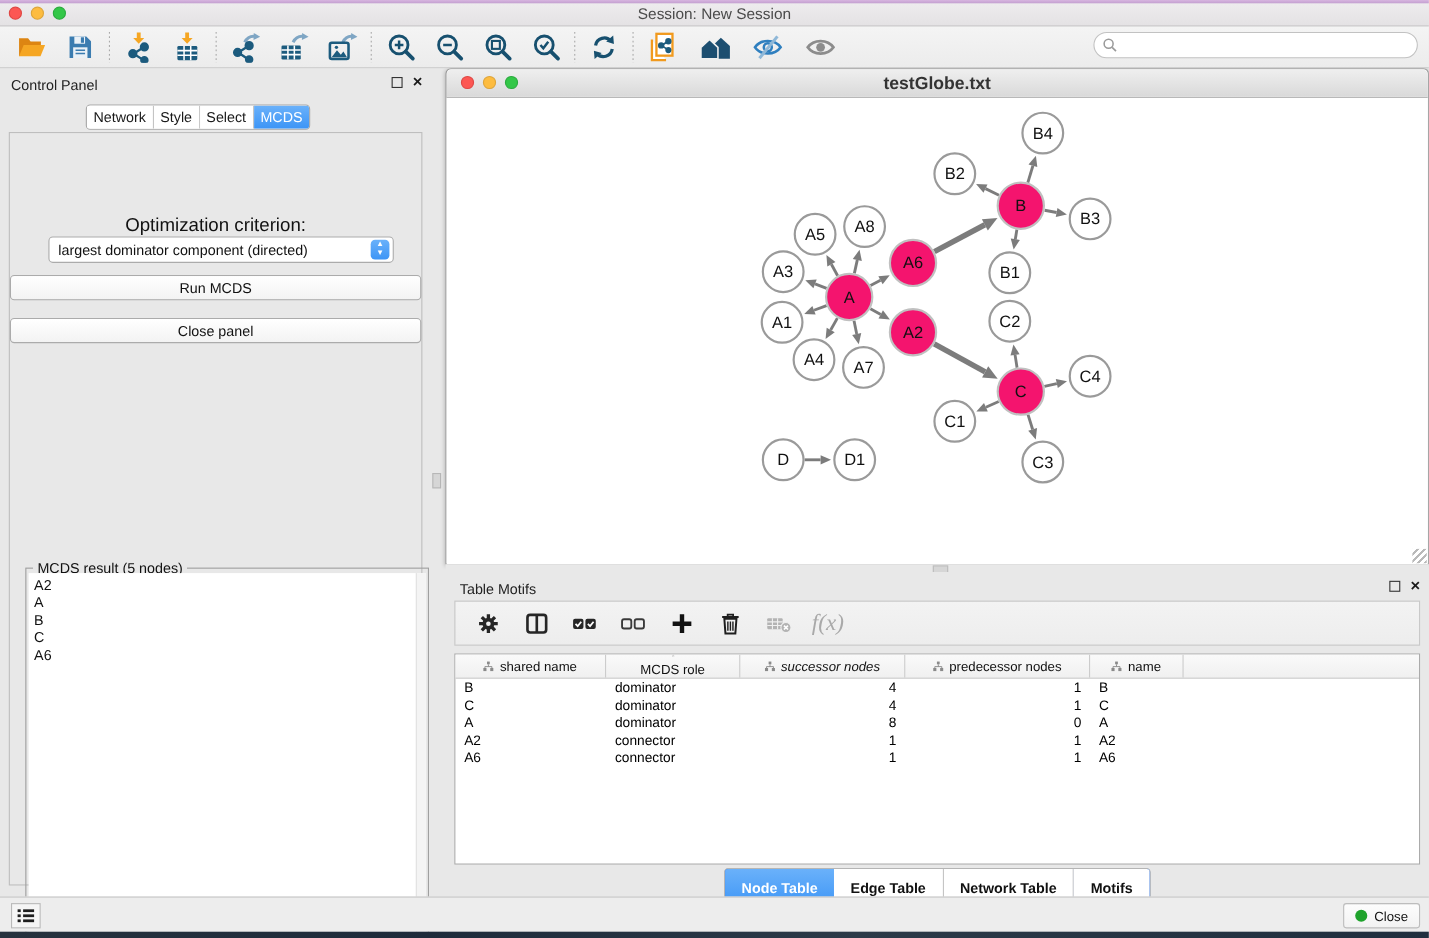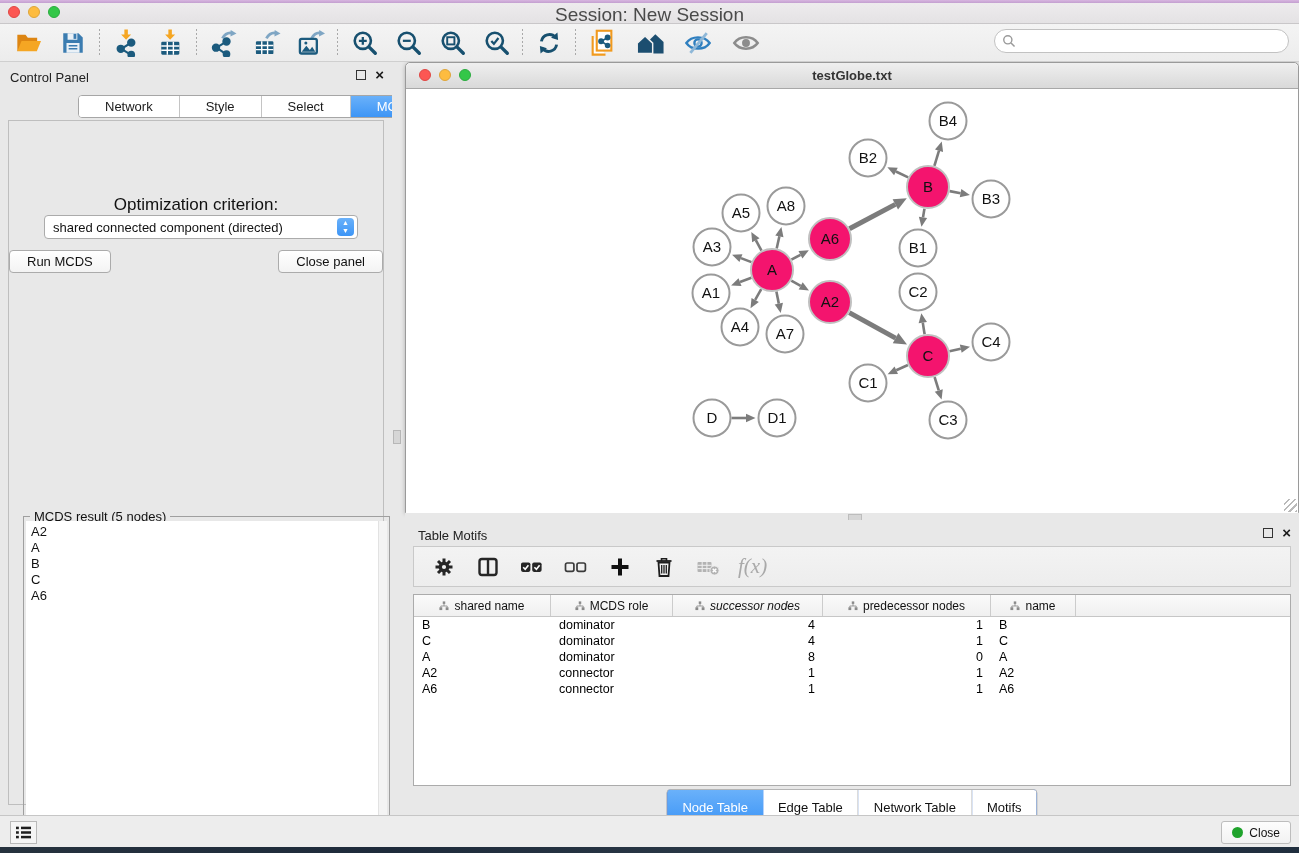--- a/index.html
+++ b/index.html
@@ -10,21 +10,21 @@
   .purple-edge { position:absolute; left:0; top:0; width:1299px; height:3px;
     background:linear-gradient(#D8B6E0,#C39FD0); z-index:30; }
   .titlebar { position:absolute; left:0; top:0; width:1299px; height:24px;
     background:linear-gradient(#EFEDEF,#E4E2E4); border-bottom:1px solid #C9C7C9; z-index:20; }
   .tl-dots { position:absolute; left:8px; top:6px; display:flex; gap:8px; }
   .dot { width:12px; height:12px; border-radius:50%; }
   .dot.red { background:#FC5753; border:1px solid #DF4744; }
   .dot.yellow { background:#FDBC40; border:1px solid #DEA53A; }
   .dot.green { background:#33C748; border:1px solid #2BAB3F; }
   .win-title { position:absolute; left:0; right:0; top:4px; text-align:center;
-    font-size:19px; color:#4A4A4A; }
+    font-size:14px; color:#4A4A4A; }
 
   .toolbar { position:absolute; left:0; top:24px; width:1299px; height:38px;
     background:linear-gradient(#F4F4F4,#ECECEC); border-bottom:1px solid #CFCFCF;
     display:flex; align-items:center; padding-left:12px; z-index:19; }
   .tb-group { display:flex; align-items:center; gap:10px; }
   .tb-btn { width:34px; height:32px; display:flex; align-items:center; justify-content:center; }
   .tb-sep { width:1px; height:28px; margin:0 9px;
     background-image:linear-gradient(#A9A9A9 40%, transparent 40%); background-size:1px 4px; }
   .search-wrap { position:absolute; right:10px; top:5px; width:295px; height:24px;
     background:#FFF; border:1px solid #C2C2C2; border-radius:12px;
@@ -35,37 +35,37 @@
   
   .control-panel { position:absolute; left:0; top:62px; width:392px; height:753px; background:#E8E8E8; }
   .panel-head { position:relative; height:30px; }
   .panel-title { position:absolute; left:10px; top:8px; font-size:13px; color:#222; }
   .panel-btns { position:absolute; right:8px; top:8px; display:flex; gap:9px; align-items:center; }
   .float-btn { width:10px; height:10px; border:1.6px solid #333; background:transparent; }
   .close-btn { font-size:15px; font-weight:bold; color:#1A1A1A; line-height:10px; cursor:default; }
 
   .seg-tabs { position:absolute; left:78px; top:33px; height:23px; display:flex;
     border:1px solid #A6A6A6; border-radius:4px; overflow:hidden; background:#FFF; }
-  .seg-tab { padding:0 26px; font-size:13px; color:#1A1A1A; display:flex; align-items:center;
+  .seg-tab { padding:0 6px; font-size:13px; color:#1A1A1A; display:flex; align-items:center;
     border-right:1px solid #C4C4C4; background:#FFF; }
   .seg-tab:last-child { border-right:none; }
   .seg-tab.active { background:linear-gradient(#6AB1FA,#3D95F6); color:#FFF; border-right:none; }
 
   .cp-inner { position:absolute; left:8px; top:58px; width:376px; height:685px;
     border:1px solid #BEBEBE; }
   .opt-label { position:absolute; left:0; width:100%; top:74px; text-align:center;
     font-size:17px; color:#111; }
   .opt-select { position:absolute; left:35px; top:94px; width:314px; height:24px;
     background:#FFF; border:1px solid #ABABAB; border-radius:4px;
     display:flex; align-items:center; font-size:13px; color:#111; padding-left:8px; }
   .opt-spinner { position:absolute; right:3px; top:2px; width:17px; height:18px; border-radius:4px;
     background:linear-gradient(#6AB1FA,#3D95F6); color:#FFF; font-size:7px; line-height:8px;
     display:flex; flex-direction:column; align-items:center; justify-content:center; }
   .cp-buttons { position:absolute; left:0; width:100%; top:129px; display:flex;
-    justify-content:space-between; gap:26px; }
+    justify-content:flex-start; gap:16px;flex-direction:column; }
   .cp-btn { height:23px; padding:0 17px; background:linear-gradient(#FFF,#F3F3F3);
     border:1px solid #ABABAB; border-radius:4px; font-size:13px; color:#111;
     font-family:"Liberation Sans",sans-serif; }
 
   .result-box { position:absolute; left:14px; top:395px; width:367px; height:343px;
     border:1px solid #9F9F9F; }
   .result-box-title { position:absolute; left:6px; top:-8px; background:#E8E8E8;
     padding:0 4px; font-size:13px; color:#111; }
   .result-list { position:absolute; left:2px; right:2px; top:4px; bottom:2px; background:#FFF;
     font-size:13px; color:#111; padding:3px 0 0 5px; overflow:hidden; }
@@ -80,21 +80,21 @@
 
   
   .net-window { position:absolute; left:405px; top:62px; width:894px; height:451px;
     border:1px solid #9A9A9A; border-radius:5px 5px 0 0;
     box-shadow:0 1px 4px rgba(0,0,0,.25); background:#FFF; }
   .net-titlebar { position:absolute; left:0; top:0; width:100%; height:26px;
     background:linear-gradient(#EFEFEF,#D9D9D9); border-bottom:1px solid #A8A8A8;
     border-radius:5px 5px 0 0; }
   .net-titlebar .tl-dots { left:13px; top:6px; }
   .net-title { position:absolute; left:0; right:0; top:5px; text-align:center;
-    font-size:13px; font-weight:bold; color:#333; }
+    font-size:16px; font-weight:bold; color:#333; }
   .net-canvas { position:absolute; left:0; top:26px; width:892px; height:424px; background:#FFF; }
   #graph-svg { position:absolute; left:0; top:0; }
   .resize-grip { position:absolute; right:1px; bottom:1px; width:13px; height:13px;
     background:repeating-linear-gradient(135deg, transparent 0 3px, #B9B9B9 3px 4.5px); }
 
   
   .h-divider { position:absolute; left:405px; top:513px; width:894px; height:7px; background:#E8E8E8; }
   .h-grip { position:absolute; left:443px; top:1px; width:14px; height:7px;
     background:#D6D6D6; border:1px solid #BDBDBD; }
 
@@ -111,21 +111,21 @@
   .nt-header { display:flex; height:22px; background:linear-gradient(#FAFAFA,#F0F0F0);
     border-bottom:1px solid #C6C6C6; }
   .nt-hcell { display:flex; align-items:center; justify-content:center; gap:5px;
     font-size:12px; color:#111; border-right:1px solid #CCC; position:relative; }
   .nt-row { display:flex; height:16px; }
   .nt-cell { font-size:12.5px; color:#000; line-height:16px; padding:0 8px;
     white-space:nowrap; overflow:hidden; }
   .al-r { text-align:right; }
 
   .bottom-tabs { position:absolute; left:50%; transform:translateX(-50%); top:269px; height:37px;
-    display:flex; border:1px solid #B5B5B5; border-radius:4px; overflow:hidden; background:#3b82f6; }
+    display:flex; border:1px solid #B5B5B5; border-radius:4px; overflow:hidden; background:#3b82f6;font-weight:bold; }
   .bt-tab { padding:0 15px; font-size:13px; color:#111; display:flex; align-items:center;
     border-right:1px solid #C4C4C4; background:#FFF; }
   .bt-tab:last-child { border-right:none; }
   .bt-tab.active { background:linear-gradient(#6AB1FA,#3D95F6); color:#FFF; border-right:none; }
 
   
   .statusbar { position:absolute; left:0; top:815px; width:1299px; height:32px;
     background:#EDEDED; border-top:1px solid #C6C6C6; }
   .list-btn { position:absolute; left:10px; top:5px; width:27px; height:23px;
     background:#F5F5F5; border:1px solid #B9B9B9; display:flex; align-items:center; justify-content:center; }
@@ -317,21 +317,21 @@
   </div>
   <div class="seg-tabs">
     <div class="seg-tab">Network</div>
     <div class="seg-tab">Style</div>
     <div class="seg-tab">Select</div>
     <div class="seg-tab active">MCDS</div>
   </div>
   <div class="cp-inner">
     <div class="opt-label">Optimization criterion:</div>
     <div class="opt-select">
-      <span>shared connected component (directed)</span>
+      <span>largest dominator component (directed)</span>
       <span class="opt-spinner">
           <span>▲</span>
           <span>▼</span>
         </span>
     </div>
     <div class="cp-buttons">
       <button class="cp-btn">Run MCDS</button>
       <button class="cp-btn">Close panel</button>
     </div>
     <div class="result-box">
@@ -602,21 +602,21 @@
           <svg width="10" height="10" viewBox="0 0 12 12">
             <g fill="#8A8A8A">
               <rect x="4.5" y="0.5" width="3" height="3"></rect>
               <rect x="0.5" y="7.5" width="3.4" height="3.4"></rect>
               <rect x="8" y="7.5" width="3.4" height="3.4"></rect>
             </g>
             <path d="M6 3.5 v2.5 M2.2 7.5 V6 h7.6 v1.5" stroke="#8A8A8A" stroke-width="1" fill="none"></path>
           </svg>
           <span>shared name</span>
         </div>
-        <div class="nt-hcell" style="width: 122px;">
+        <div class="nt-hcell" style="width: 122px; flex-direction: column;">
           <svg width="10" height="10" viewBox="0 0 12 12">
             <g fill="#8A8A8A">
               <rect x="4.5" y="0.5" width="3" height="3"></rect>
               <rect x="0.5" y="7.5" width="3.4" height="3.4"></rect>
               <rect x="8" y="7.5" width="3.4" height="3.4"></rect>
             </g>
             <path d="M6 3.5 v2.5 M2.2 7.5 V6 h7.6 v1.5" stroke="#8A8A8A" stroke-width="1" fill="none"></path>
           </svg>
           <span>MCDS role</span>
         </div>

